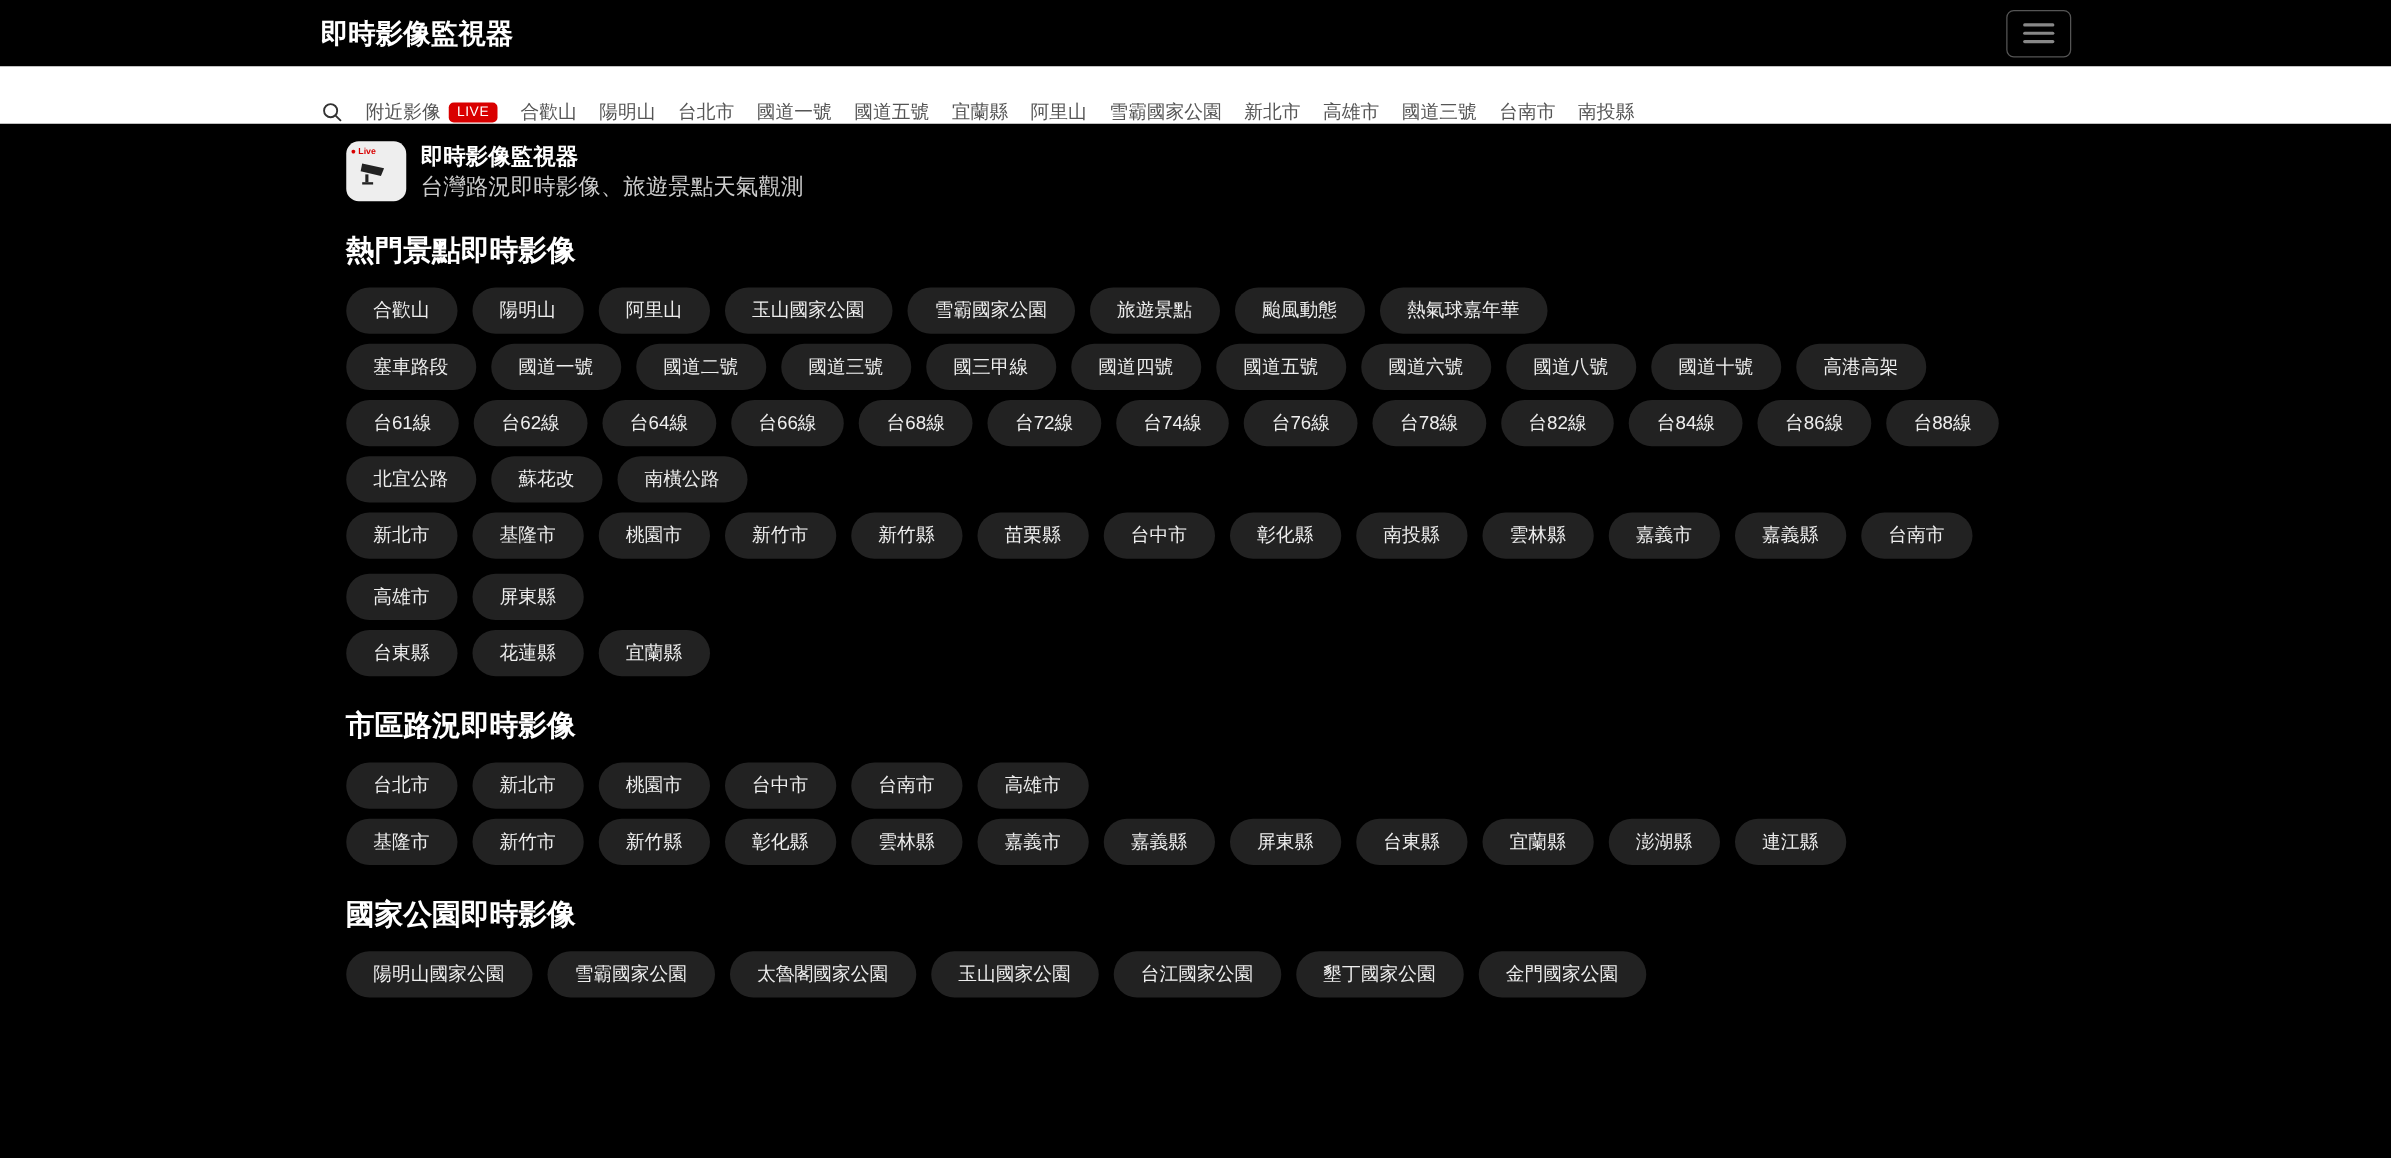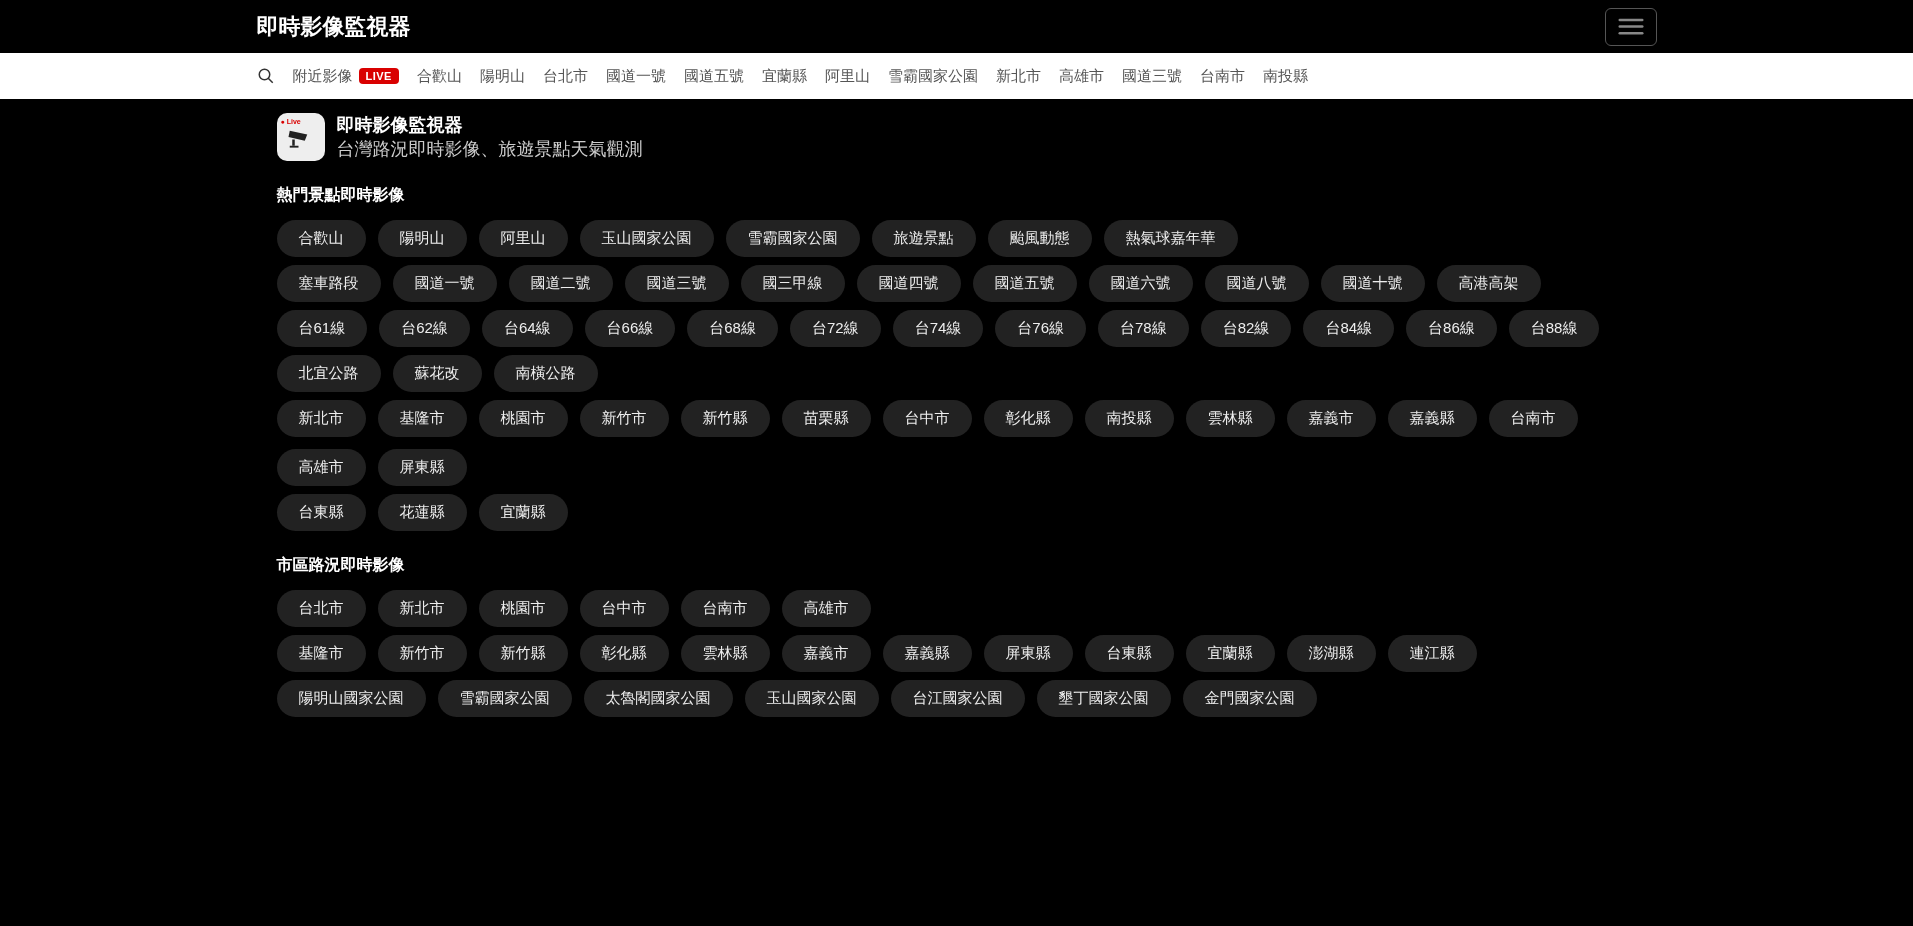--- a/index.html
+++ b/index.html
@@ -44,21 +44,21 @@
   
   .navbar {
     background: #fff;
     display: flex;
     justify-content: center;
     height: 46px;
   }
   .navbar-inner {
     width: 1400px;
     display: flex;
-    align-items: center;
+    align-items: flex-end;
     gap: 18px;
     padding: 0 20px;
   }
   .nav-search {
     color: #333;
     display: flex;
     align-items: center;
   }
   .nav-search svg { width: 18px; height: 18px; }
   .nav-link {
@@ -67,21 +67,21 @@
     cursor: pointer;
     white-space: nowrap;
     display: flex;
     align-items: center;
     gap: 6px;
   }
   .live-pill {
     background: #d90000;
     color: #fff;
     font-size: 11px;
-    font-weight: 700;
+    font-weight: 400;
     padding: 2px 7px;
     border-radius: 4px;
     letter-spacing: 0.5px;
   }
   
   .page {
     display: flex;
     justify-content: center;
   }
   .page-inner {
@@ -119,21 +119,21 @@
   .site-title {
     font-size: 18px;
     font-weight: 700;
   }
   .site-sub {
     font-size: 18px;
     color: #ccc;
   }
   
   .section-title {
-    font-size: 16px;
+    font-size: 23px;
     font-weight: 700;
     margin: 24px 0 14px 0;
   }
   .chips {
     display: flex;
     flex-wrap: wrap;
     gap: 12px;
     margin-bottom: 8px;
   }
   .chip {
@@ -318,20 +318,21 @@
           <div class="chip">彰化縣</div>
           <div class="chip">雲林縣</div>
           <div class="chip">嘉義市</div>
           <div class="chip">嘉義縣</div>
           <div class="chip">屏東縣</div>
           <div class="chip">台東縣</div>
           <div class="chip">宜蘭縣</div>
           <div class="chip">澎湖縣</div>
           <div class="chip">連江縣</div>
         </div>
+        <div class="section-title">國家公園即時影像</div>
         <div class="chips">
           <div class="chip">陽明山國家公園</div>
           <div class="chip">雪霸國家公園</div>
           <div class="chip">太魯閣國家公園</div>
           <div class="chip">玉山國家公園</div>
           <div class="chip">台江國家公園</div>
           <div class="chip">墾丁國家公園</div>
           <div class="chip">金門國家公園</div>
         </div>
       </div>

